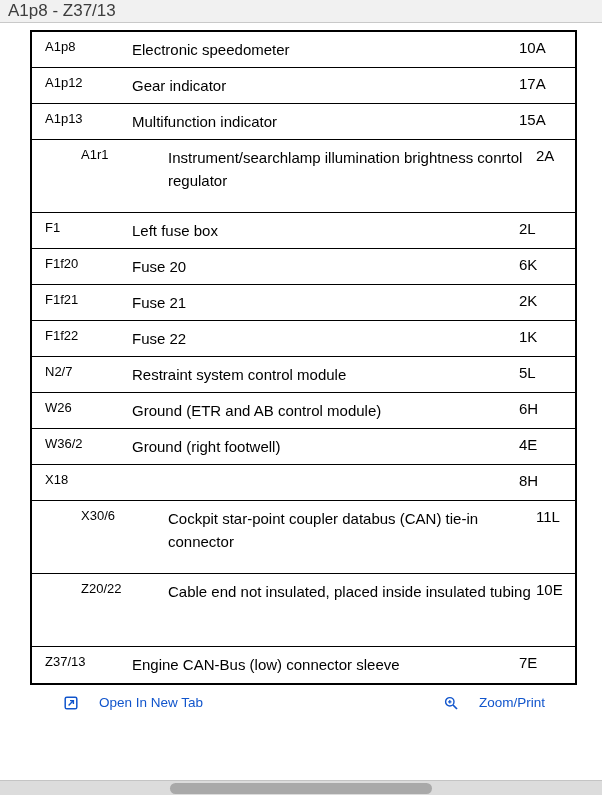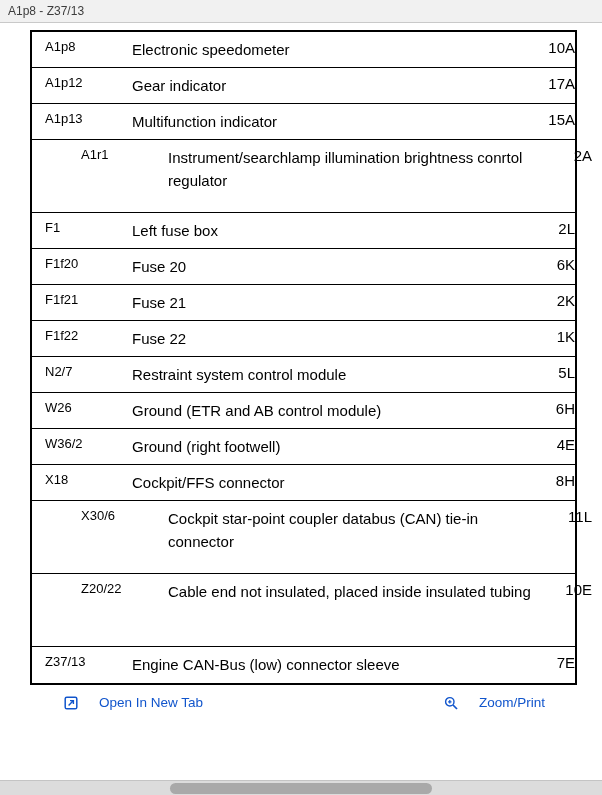--- a/index.html
+++ b/index.html
@@ -11,21 +11,21 @@
     overflow:hidden;
     color:#000;
   }
   .topbar {
     height:23px;
     background:var(--topbar_bg,#f1f1f1);
     border-bottom:1px solid #c9c9c9;
     display:flex;
     align-items:center;
     padding-left:8px;
-    font-size:12px;
+    font-size:17px;
     color:#3d3d3d;
   }
   .content { padding:7px 25px 0 30px; }
   .legend-table {
     border:2px solid var(--table_border,#000);
     background:#fff;
   }
   .row {
     display:flex;
     align-items:flex-start;
@@ -45,21 +45,20 @@
     width:368px;
     font-size:15px;
     line-height:1.5;
     flex:none;
   }
   .col-ref {
     margin-left:auto;
     width:56px;
     font-size:15px;
     flex:none;
-    text-align:right;
   }
   .footer {
     display:flex;
     justify-content:space-between;
     align-items:center;
     padding:10px 32px 0 34px;
   }
   .footer a {
     display:inline-flex;
     align-items:center;
@@ -158,21 +157,20 @@
     </div>
 
     <div class="row">
       <div class="col-code">W36/2</div>
       <div class="col-desc">Ground (right footwell)</div>
       <div class="col-ref">4E</div>
     </div>
 
     <div class="row">
       <div class="col-code">X18</div>
-      <div class="col-desc">Cockpit/FFS connector</div>
       <div class="col-ref">8H</div>
     </div>
 
 
     <div class="row tall">
       <div class="col-code">X30/6</div>
       <div class="col-desc">Cockpit star-point coupler databus (CAN) tie-in connector</div>
       <div class="col-ref">11L</div>
     </div>
 

